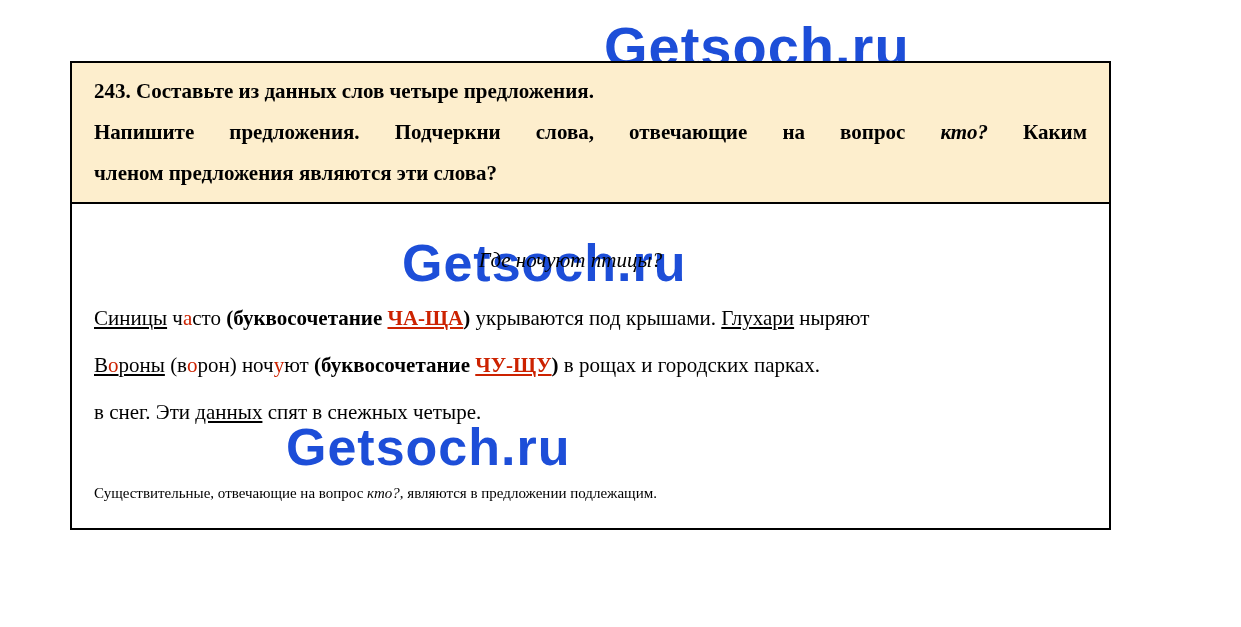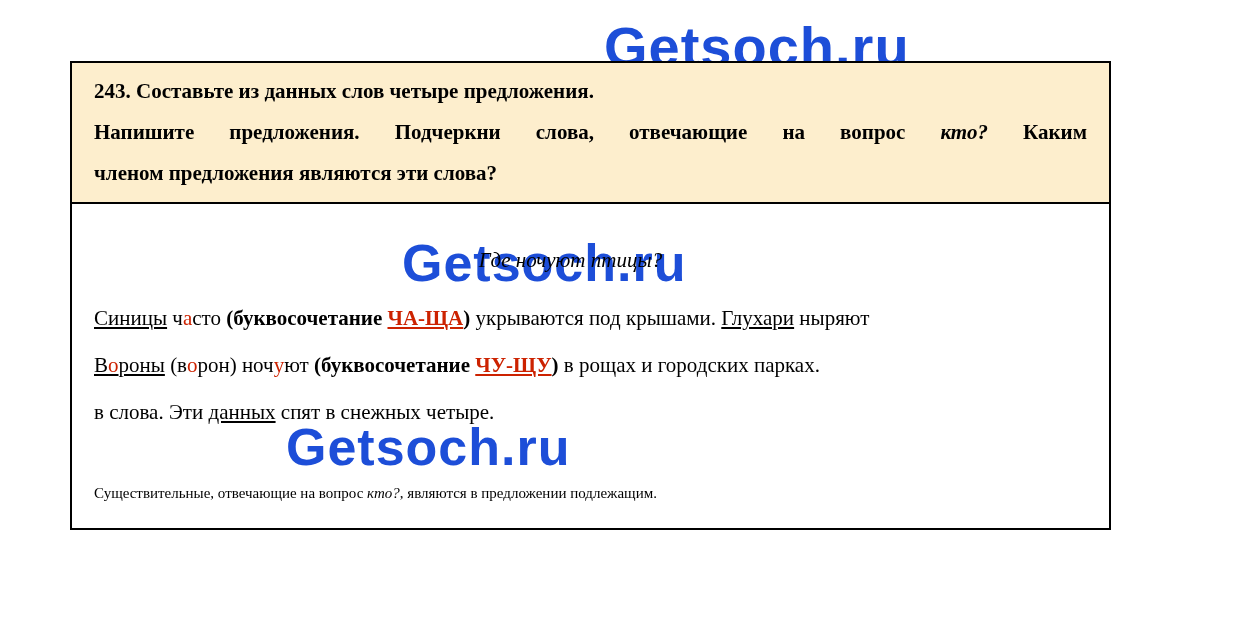--- a/index.html
+++ b/index.html
@@ -109,18 +109,18 @@
   </div>
 
   <div class="answer-block">
 
     <div class="answer-title">Где ночуют птицы?</div>
 
     <div class="ans-p"><span class="u">Синицы</span><span> ч</span><span class="red">а</span><span>сто </span><span class="b">(буквосочетание </span><span class="b red u">ЧА-ЩА</span><span class="b">) </span><span>укрываются под крышами. </span><span class="u">Глухари</span><span> ныряют</span></div>
 
     <div class="ans-p"><span class="u"><span>В</span><span class="red">о</span><span>роны</span></span><span> (в</span><span class="red">о</span><span>рон) </span><span>ноч</span><span class="red">у</span><span>ют </span><span class="b">(буквосочетание </span><span class="b red u">ЧУ-ЩУ</span><span class="b">) </span><span>в рощах и городских парках.</span></div>
 
-    <div class="ans-p first"><span>в слова. Эти </span><span class="u">данных</span><span> спят в снежных четыре.</span></div>
+    <div class="ans-p first"><span>в снег. Эти </span><span class="u">данных</span><span> спят в снежных четыре.</span></div>
 
     <div class="final-p"><span>Существительные, отвечающие на вопрос </span><span class="ital">кто?</span><span>, являются в предложении подлежащим.</span></div>
 
   </div>
 </div>
 
 </body></html>

